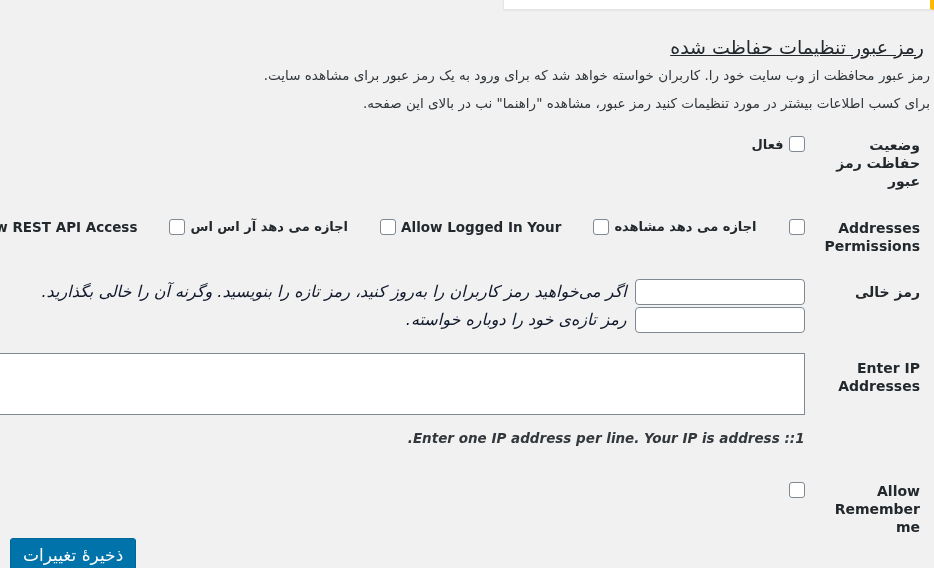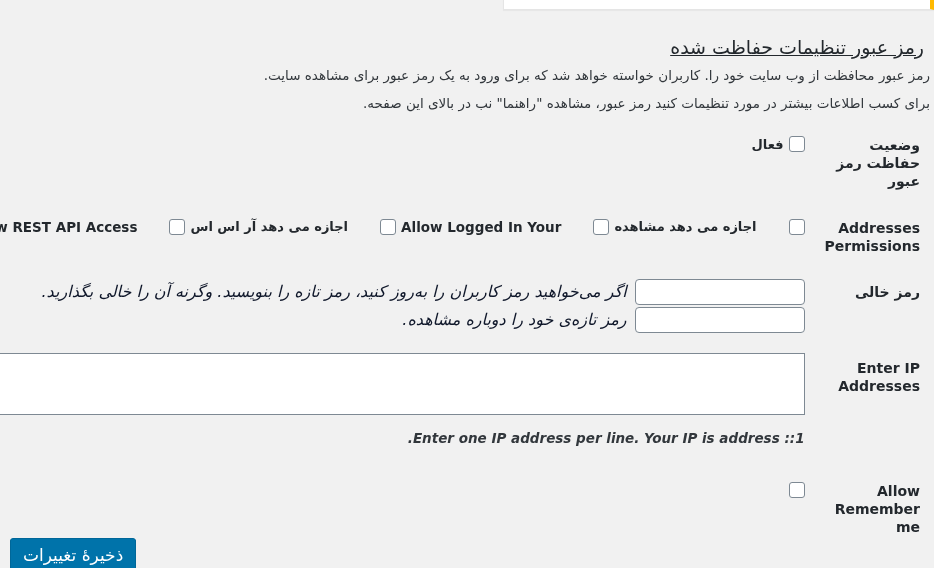--- a/index.html
+++ b/index.html
@@ -297,21 +297,21 @@
 
       <tr class="row-newpw">
         <th>رمز خالی</th>
         <td>
           <div class="pw-line">
             <input type="password" class="txt-input" value="" style="">
             <span class="hint">اگر می‌خواهید رمز کاربران را به‌روز کنید، رمز تازه را بنویسید. وگرنه آن را خالی بگذارید.</span>
           </div>
           <div class="pw-line">
             <input type="password" class="txt-input" value="" style="">
-            <span class="hint">رمز تازه‌ی خود را دوباره مشاهده.</span>
+            <span class="hint">رمز تازه‌ی خود را دوباره خواسته.</span>
           </div>
         </td>
       </tr>
 
       <tr class="row-ip">
         <th>Enter IP Addresses</th>
         <td>
           <div class="cellpad">
             <textarea class="ip-area" style=""></textarea>
             <div class="ip-hint">Enter one IP address per line. Your IP is address ::1.</div>

